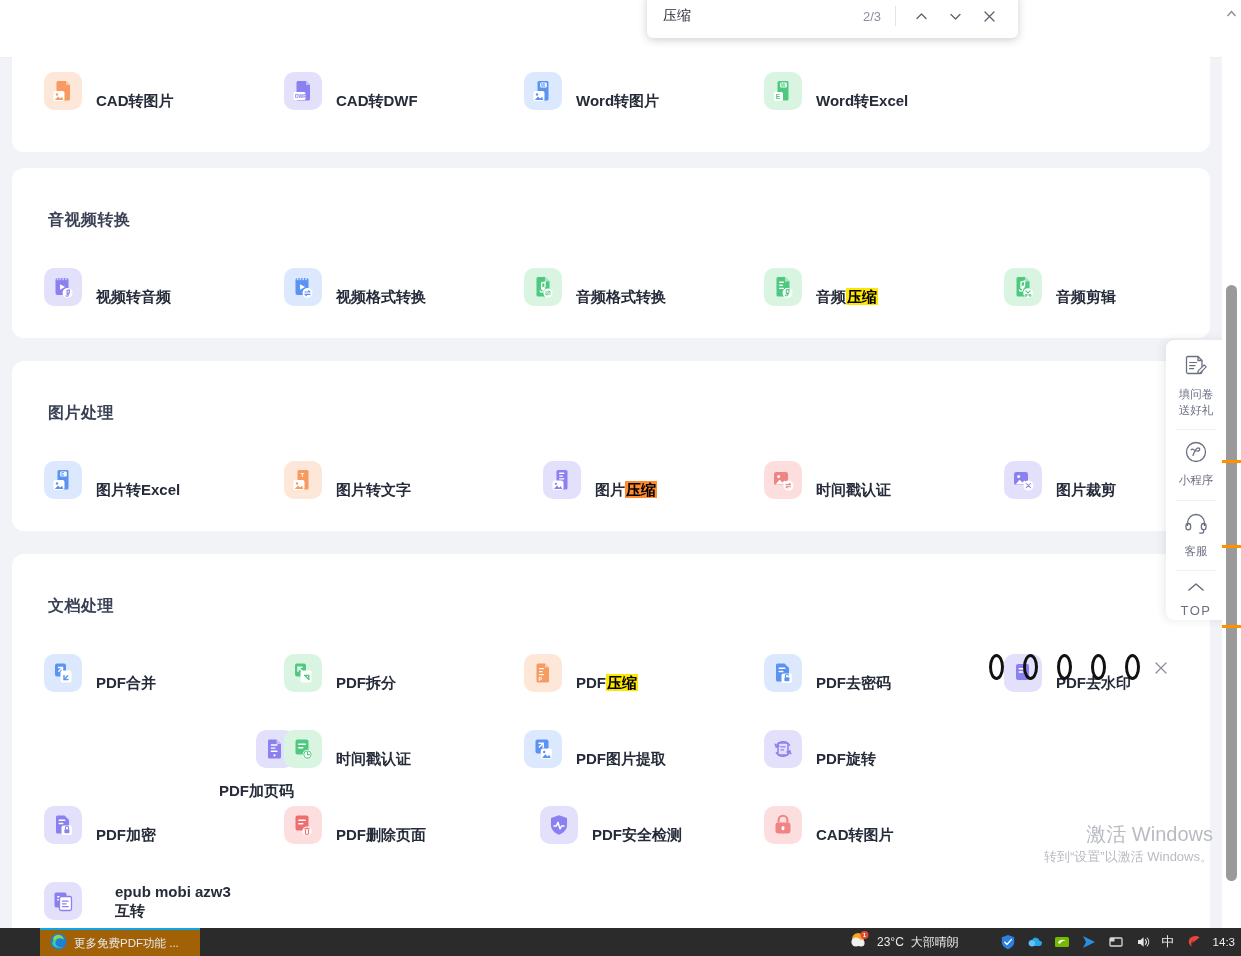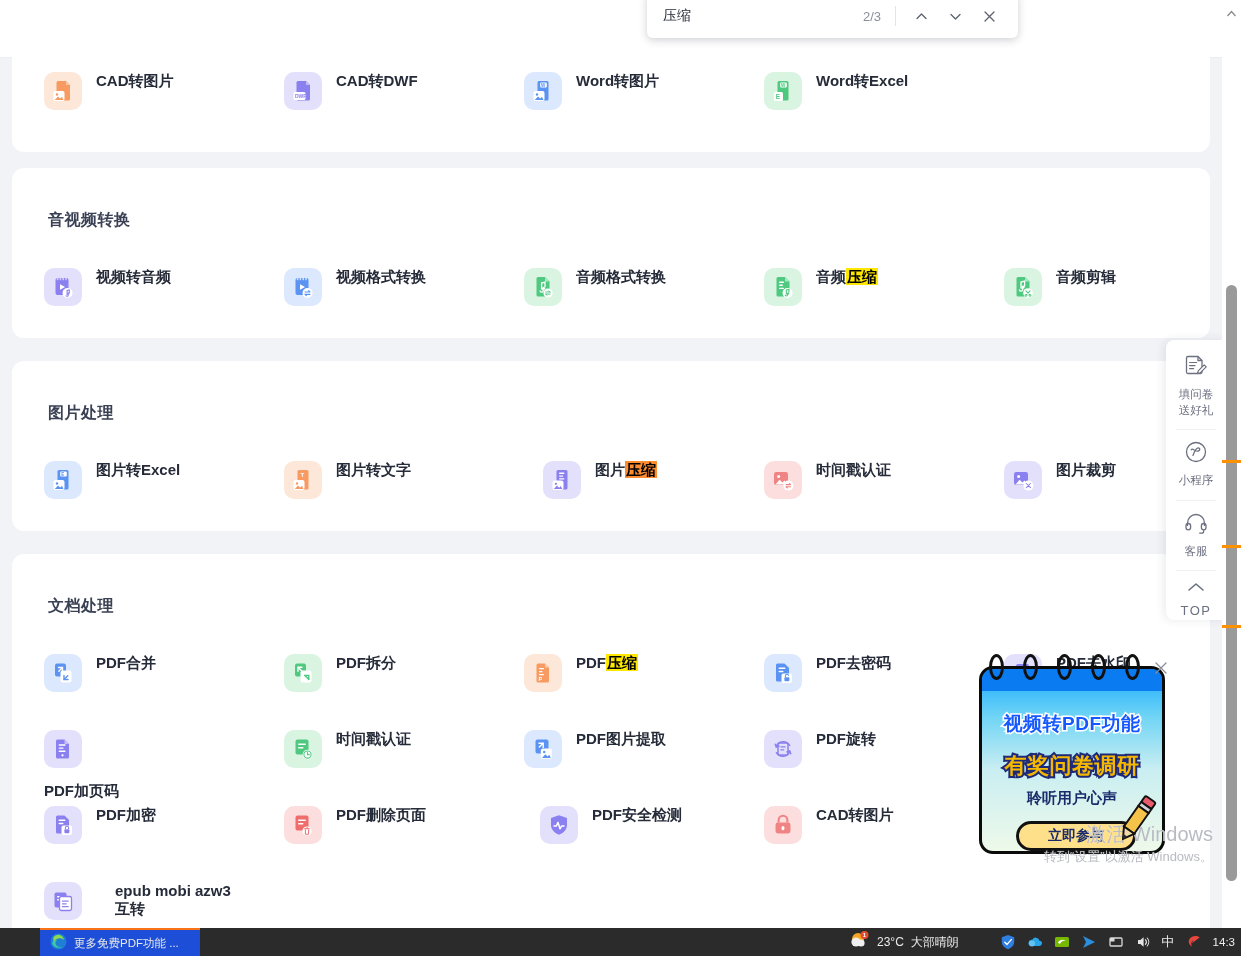--- a/index.html
+++ b/index.html
@@ -40,21 +40,21 @@
   .card {
     position: absolute; left: 12px; width: 1198px;
     background: #ffffff; border-radius: 12px;
   }
   .card-title {
     font-size: 16px; font-weight: bold; color: #3a4154;
     position: absolute; left: 36px; letter-spacing: .5px;
   }
   .grid { position: absolute; left: 0; width: 1198px; }
   .tool {
-    position: absolute; display: flex; align-items: flex-start; gap: 14px;
+    position: absolute; display: flex; align-items: flex-end; gap: 14px;
     cursor: pointer; width: 250px;
   }
   .tool-ico {
     width: 38px; height: 38px; border-radius: 10px; flex: 0 0 auto;
     position: relative; display: flex; align-items: center; justify-content: center;
   }
   .tool-label { font-size: 15px; font-weight: bold; color: #252b38; line-height: 1.22; white-space: nowrap; }
   .tool-label.two { white-space: normal; width: 120px; }
   mark.hl { background: #ffe800; color: #000; padding: 0 1px; }
   mark.hl.active { background: #ff8c2e; color: #000; }
@@ -126,21 +126,21 @@
   
   .wmark { position: absolute; right: 28px; bottom: 62px; text-align: right; color: #b9bbc2;
            text-shadow: 0 0 1px rgba(255,255,255,.7); pointer-events: none; }
   .wmark .w1 { font-size: 20px; line-height: 1.25; }
   .wmark .w2 { font-size: 13px; line-height: 1.5; }
 
   
   .taskbar { position: absolute; left: 0; top: 928px; width: 1241px; height: 28px;
              background: #2b2b2b; display: flex; align-items: center; }
   .tb-app { position: absolute; left: 40px; top: 0px; width: 160px; height: 28px;
-            background: #1d4ed8; border-top: 2px solid #f97316;
+            background: #a16207; border-top: 2px solid #0ea5e9;
             display: flex; align-items: center; gap: 7px; padding-left: 10px; cursor: pointer; }
   .tb-app-label { font-size: 11.5px; color: #e8e8e8; white-space: nowrap; overflow: hidden; }
   .tb-weather { position: absolute; left: 850px; display: flex; align-items: center; gap: 7px; cursor: pointer; }
   .tb-weather-txt { font-size: 12px; color: #eaeaea; white-space: nowrap; }
   .tray { position: absolute; right: 6px; display: flex; align-items: center; gap: 11px; }
   .tray-ico { width: 16px; height: 16px; cursor: pointer; }
   .tb-clock { font-size: 11.5px; color: #efefef; line-height: 1.05; text-align: center; cursor: pointer; }
 </style>
 </head>
 <body>
@@ -644,36 +644,20 @@
       <div class="ad-close">
         <svg width="16" height="16" viewBox="0 0 16 16">
             <path d="M3 3 L13 13 M13 3 L3 13" stroke="#8a8f99" stroke-width="1.3" stroke-linecap="round"></path>
           </svg>
       </div>
       <div class="ring" style="left:14px;"></div>
       <div class="ring" style="left:48px;"></div>
       <div class="ring" style="left:82px;"></div>
       <div class="ring" style="left:116px;"></div>
       <div class="ring" style="left:150px;"></div>
-      <div class="ad-card">
-        <div class="ad-topband"></div>
-        <div class="ad-t1">视频转PDF功能</div>
-        <div class="ad-t2">有奖问卷调研</div>
-        <div class="ad-t3">聆听用户心声</div>
-        <div class="ad-btn">立即参与</div>
-        <svg class="pencil" viewBox="0 0 60 60">
-          <g transform="rotate(35 30 30)">
-            <rect x="24" y="6" width="13" height="8" rx="2" fill="#e85b6a" stroke="#111" stroke-width="2"></rect>
-            <rect x="24" y="14" width="13" height="5" fill="#cfd3da" stroke="#111" stroke-width="2"></rect>
-            <rect x="24" y="19" width="13" height="26" fill="#f5c24a" stroke="#111" stroke-width="2"></rect>
-            <path d="M24 45 L30.5 56 L37 45 Z" fill="#f0d9a8" stroke="#111" stroke-width="2"></path>
-            <path d="M27.5 51.5 L30.5 56 L33.5 51.5 Z" fill="#2b2b2b"></path>
-          </g>
-        </svg>
-      </div>
     </div>
 
     <div class="wmark">
       <div class="w1">激活 Windows</div>
       <div class="w2">转到“设置”以激活 Windows。</div>
     </div>
 
     <div class="findbar">
       <input class="find-input" value="压缩" placeholder="在页面上查找" style="">
       <span class="find-count">2/3</span>

